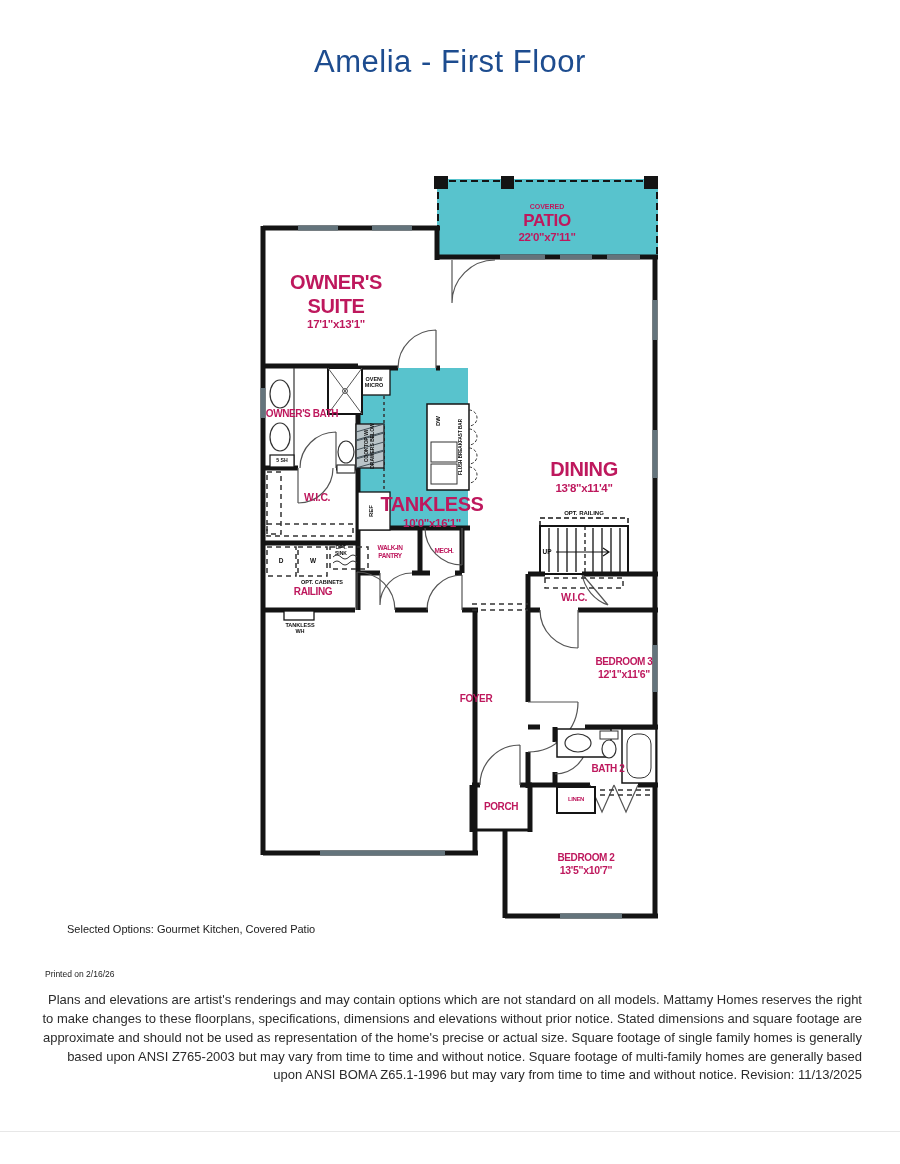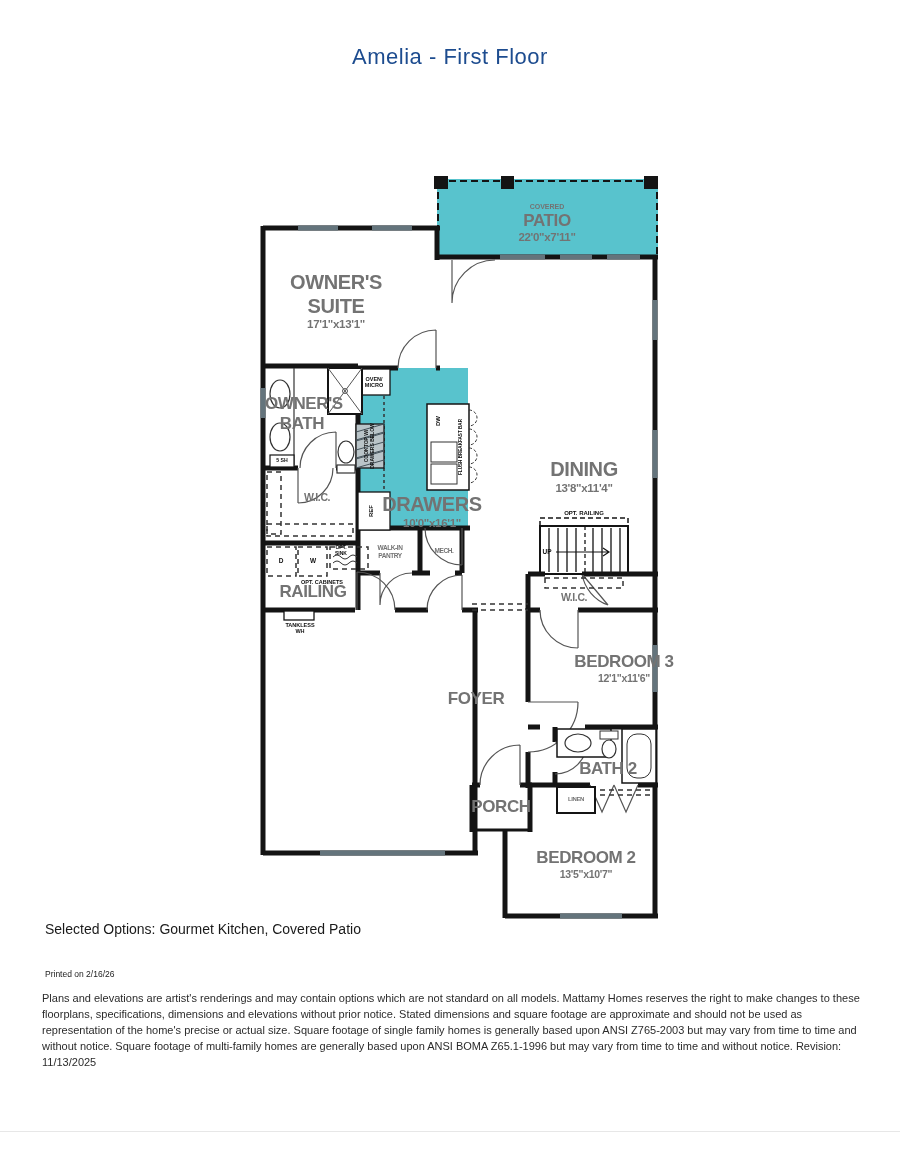--- a/index.html
+++ b/index.html
@@ -1,38 +1,38 @@
 <!DOCTYPE html>
 <html><head>
 <meta charset="utf-8">
 <style>
   html,body{margin:0;padding:0;background:#ffffff;}
   .page{position:relative;width:900px;height:1164px;background:#fff;overflow:hidden;
         font-family:"Liberation Sans",sans-serif;}
   .title{position:absolute;left:0;right:0;top:44px;margin:0;text-align:center;
-         font-size:22px;font-weight:400;letter-spacing:.5px;color:#1d4c8f;}
+         font-size:31px;font-weight:400;letter-spacing:.5px;color:#1d4c8f;}
   .plan{position:absolute;left:0;top:0;width:900px;height:1164px;}
   .plan svg{position:absolute;left:0;top:0;}
-  .lbl{position:absolute;transform:translate(-50%,-50%);text-align:center;color:#737373;
+  .lbl{position:absolute;transform:translate(-50%,-50%);text-align:center;color:#be185d;
        font-weight:bold;line-height:1.18;white-space:normal;}
   .lbl .pre{display:block;font-size:7px;letter-spacing:0;}
   .lbl .nm{display:block;font-size:20px;letter-spacing:-0.4px;}
   .lbl .dm{display:block;font-size:11.5px;letter-spacing:-0.3px;}
   .big .nm{font-size:16px;}
-  .mid .nm{font-size:17px;}
+  .mid .nm{font-size:10px;}
   .sm .nm{font-size:10.5px;}
   .ann{position:absolute;transform:translate(-50%,-50%);text-align:center;color:#0d0d0d;
        font-weight:bold;font-size:6px;line-height:1.15;letter-spacing:0;}
   .rot{transform:translate(-50%,-50%) rotate(-90deg);white-space:nowrap;}
   .rotwrap{transform:translate(-50%,-50%) rotate(-90deg);white-space:normal;}
   .footer{position:absolute;left:45px;color:#1a1a1a;}
-  .opts{font-size:14px;line-height:22px;}
+  .opts{font-size:11px;line-height:22px;margin-left:22px;}
   .printed{font-size:8.5px;color:#222;}
-  .disclaimer{position:absolute;left:42px;width:820px;font-size:11px;line-height:1.45;
-              color:#2b2b2b;text-align:left;}
+  .disclaimer{position:absolute;left:42px;width:820px;font-size:13px;line-height:1.45;
+              color:#2b2b2b;text-align:right;}
   .pageline{position:absolute;left:0;right:0;top:1131px;height:1px;background:#e7e7e7;}
 </style>
 </head>
 <body>
 
 <div class="page">
 
   <h1 class="title">Amelia - First Floor</h1>
 
   <div class="plan">
@@ -185,21 +185,21 @@
       <span class="nm">OWNER'S SUITE</span>
       <span class="dm">17'1"x13'1"</span>
     </div>
 
 
     <div class="lbl mid" style="left:302px;top:414px;width:74px">
       <span class="nm">OWNER'S BATH</span>
     </div>
 
     <div class="lbl" style="left:432px;top:512px;width:110px">
-      <span class="nm">DRAWERS</span>
+      <span class="nm">TANKLESS</span>
       <span class="dm">10'0"x16'1"</span>
     </div>
 
     <div class="lbl" style="left:584px;top:477px;width:110px">
       <span class="nm">DINING</span>
       <span class="dm">13'8"x11'4"</span>
     </div>
 
     <div class="lbl sm" style="left:317px;top:497px;width:60px">
       <span class="nm">W.I.C.</span>

